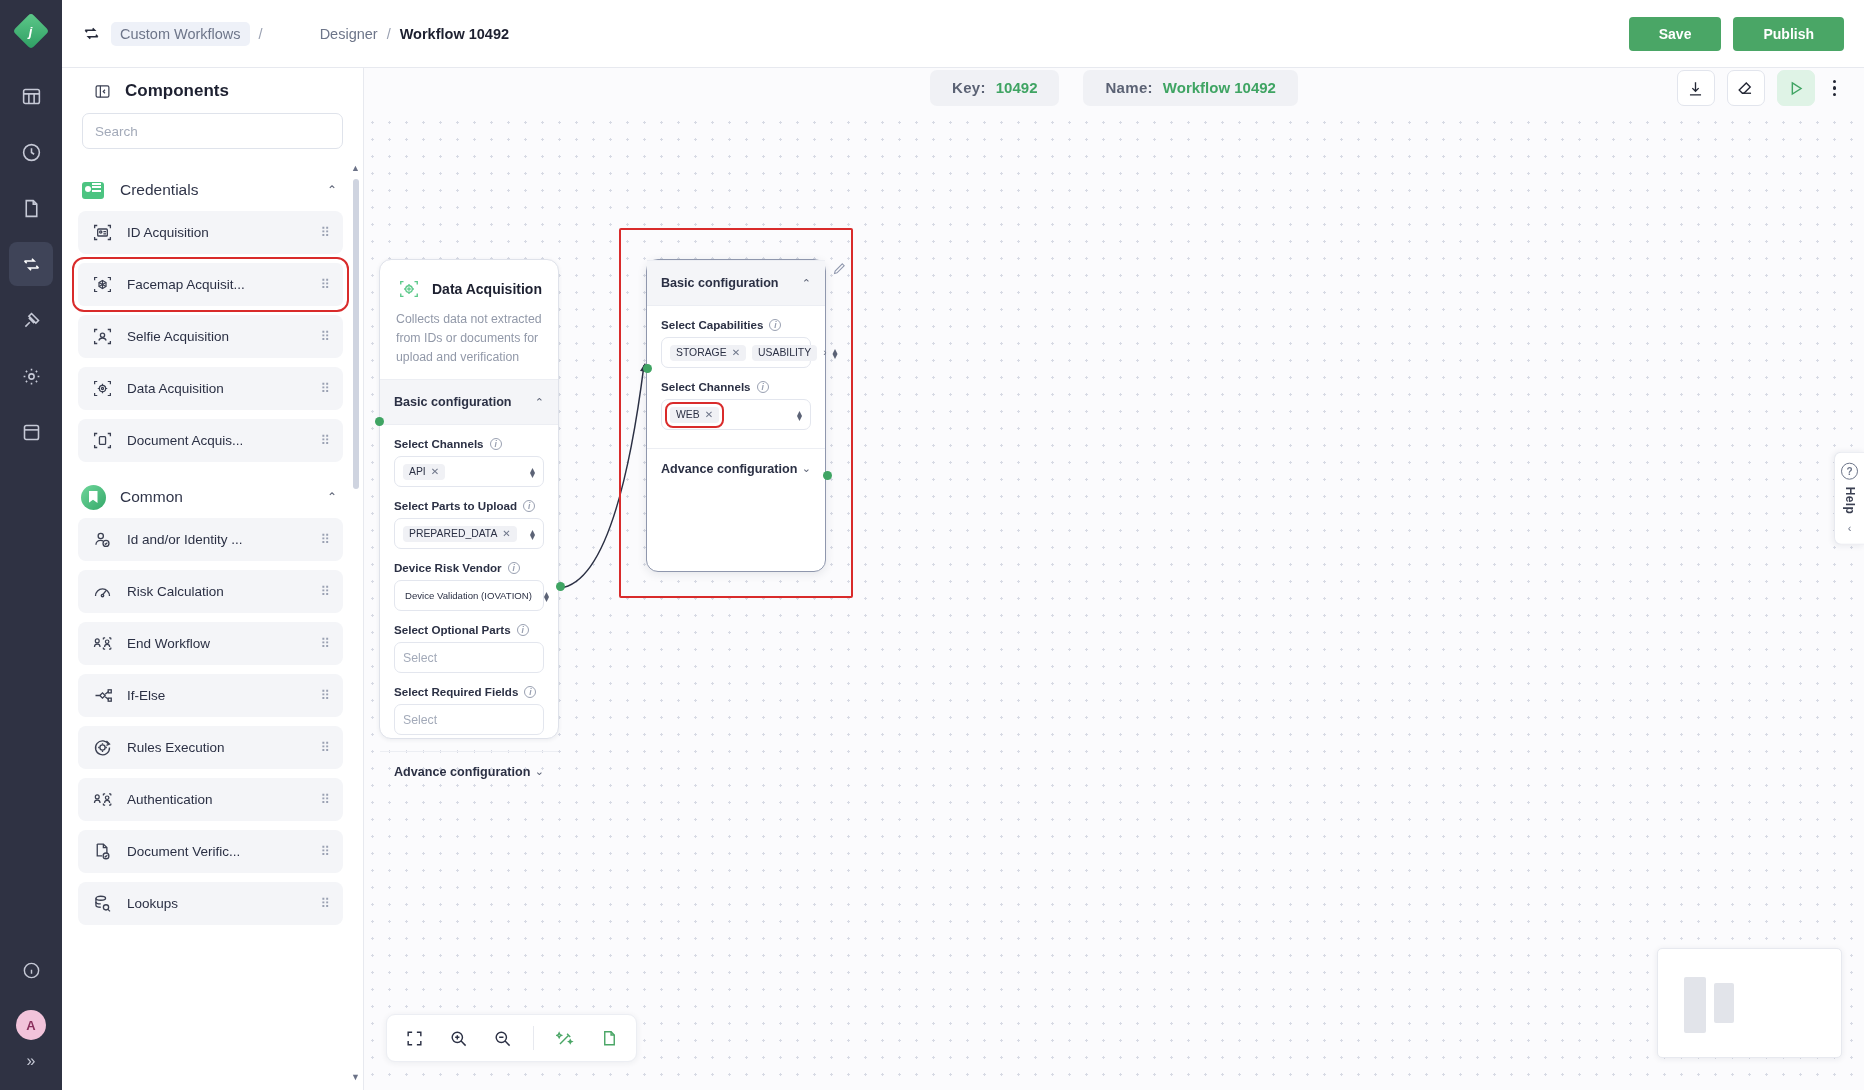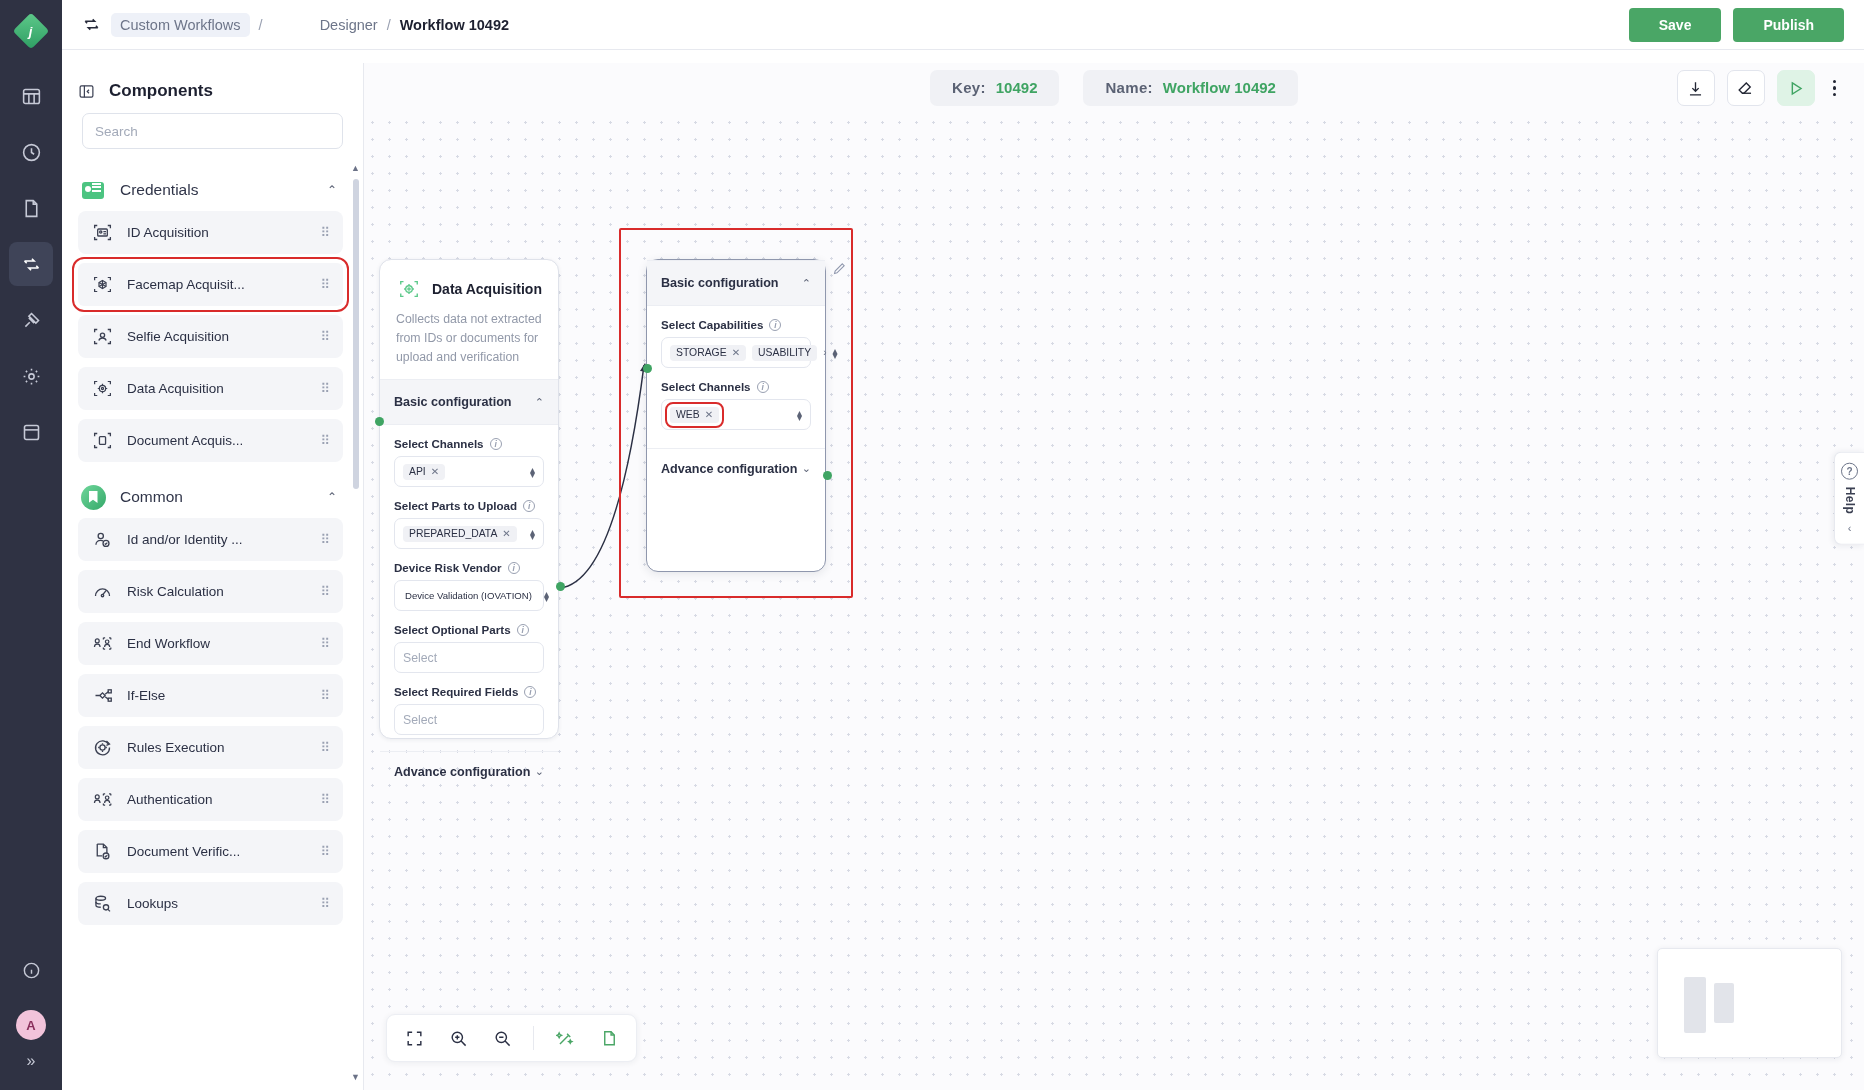--- a/index.html
+++ b/index.html
@@ -31,21 +31,21 @@
   .rail-ico.active { background:#3f4458; color:#fff; }
   .rail-bottom { margin-top:auto; display:flex; flex-direction:column; align-items:center; padding-bottom:10px;}
   .avatar-circle {
     width:30px; height:30px; border-radius:50%; background:#f2c3da; color:#8a2f5c;
     display:flex;align-items:center;justify-content:center;font-size:13px;font-weight:600;margin:12px 0;
   }
   .rail-chev { color:#c6c9d6; font-size:16px; margin-bottom:10px;}
 
   
   .topbar {
-    position:absolute; left:62px; top:0; right:0; height:50px; background:#fff;
+    position:absolute; left:62px; top:0; right:0; height:68px; background:#fff;
     border-bottom:1px solid #e7e9ef; display:flex; align-items:center; padding:0 20px; z-index:20;
   }
   .bc-icon { color:#262a3a; margin-right:10px; display:flex; align-items:center;}
   .bc { display:flex; align-items:center; font-size:14.5px; }
   .bc-chip {
     background:#eef1f8; color:#6d7589; padding:4px 9px; border-radius:5px;
   }
   .bc-sep { color:#9aa1b2; margin:0 9px; }
   .bc-mid { color:#6d7589;margin-left:48px; }
   .bc-cur { color:#1d2030; font-weight:700; }
@@ -55,21 +55,21 @@
     padding:0 30px; height:34px; font-size:14px; font-weight:600; cursor:pointer;
     font-family:"Liberation Sans",sans-serif;
   }
 
   
   .panel {
     position:absolute; left:62px; top:63px; width:302px; bottom:0;
     background:#fff; border-right:1px solid #e7e9ef; z-index:15;
     display:flex; flex-direction:column;
   }
-  .panel-head { display:flex; align-items:center; gap:14px; padding:18px 20px 12px 16px;}
+  .panel-head { display:flex; align-items:center; gap:14px; padding:18px 20px 12px 32px;}
   .panel-head .ttl { font-size:17px; font-weight:700; color:#1d2030;}
   .collapse-ico { color:#3a3f52; display:flex; align-items:center; cursor:pointer;}
   .search-wrap { padding:0 20px 10px 20px; }
   .search-input {
     width:100%; height:36px; border:1px solid #dfe3eb; border-radius:7px;
     padding:0 12px; font-size:13.5px; color:#4a5164; outline:none;
     font-family:"Liberation Sans",sans-serif; background:#fff;
   }
   .search-input::placeholder{ color:#a3aab9; }
   .list-scroll { flex:1; overflow:hidden; position:relative; padding:10px 20px 0 16px; }

